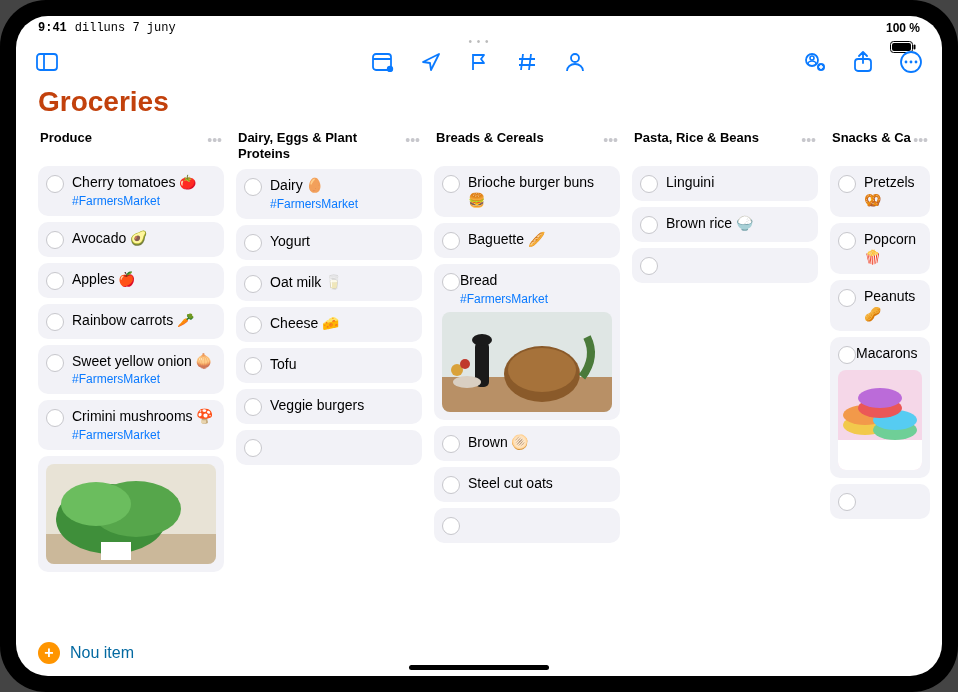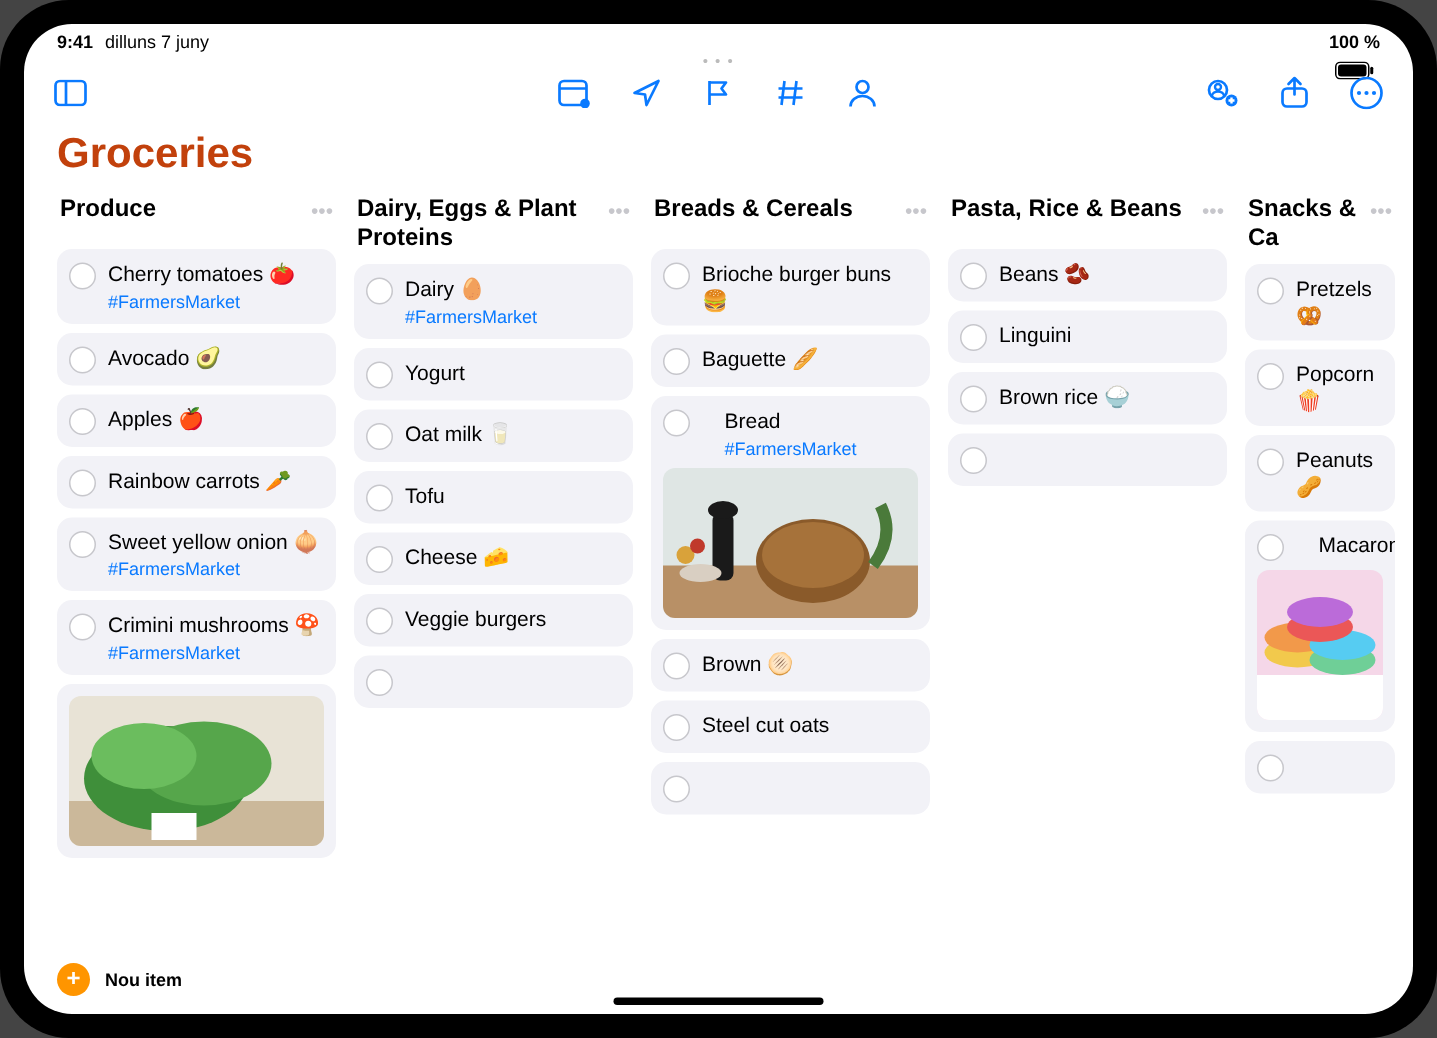--- a/index.html
+++ b/index.html
@@ -24,21 +24,21 @@
   .statusbar {
     height: 24px;
     display: flex;
     align-items: center;
     justify-content: space-between;
     padding: 0 22px;
     font-size: 12px;
     font-weight: 600;
     color: #000;
   }
-  .statusbar .left { display: flex; gap: 8px; align-items: baseline; }
+  .statusbar .left { display: flex; gap: 8px; align-items: baseline; font-family: Liberation Mono, monospace; }
   .statusbar .right { display: flex; gap: 6px; align-items: center; flex-direction: column; }
   .status-date { font-weight: 500; }
   .wifi-icon, .battery-icon { display: inline-flex; }
   .pct { font-size: 12px; }
   .dots {
     position: absolute; top: 20px; left: 50%; transform: translateX(-50%);
     color: #bbb; font-size: 10px; letter-spacing: 1px;
   }
   
   .toolbar {
@@ -69,33 +69,33 @@
     flex: 0 0 186px;
     display: flex;
     flex-direction: column;
   }
   .col.cut { flex: 0 0 100px; width: 100px; overflow: hidden; }
   .col-head {
     display: flex; align-items: flex-start; justify-content: space-between;
     padding: 4px 2px 8px 2px;
     min-height: 40px;
   }
-  .col-title { font-size: 16px; font-weight: 700; color: #000; line-height: 1.2; }
+  .col-title { font-size: 13px; font-weight: 700; color: #000; line-height: 1.2; }
   .col-more { color: #c7c7cc; font-size: 14px; cursor: pointer; padding-top: 2px; }
   .items { display: flex; flex-direction: column; gap: 6px; }
   .card {
     background: #f2f2f7;
     border-radius: 10px;
     padding: 8px 10px 8px 8px;
     display: flex;
     gap: 8px;
     align-items: flex-start;
   }
   .card.big { flex-direction: column; padding: 8px; gap: 6px; }
-  .card .top { display: flex; gap: 23px; align-items: flex-start; width: 100%; }
+  .card .top { display: flex; gap: 0; align-items: flex-start; width: 100%; }
   .radio {
     width: 18px; height: 18px; border-radius: 50%;
     border: 1.5px solid #c7c7cc; flex: 0 0 18px; margin-top: 1px;
     background: #fff;
     cursor: pointer;
   }
   .card-body { display: flex; flex-direction: column; gap: 2px; }
   .item-text { font-size: 14px; color: #000; line-height: 1.25; }
   .tag { font-size: 12px; color: #0a7aff; }
   .card-img {
@@ -110,21 +110,21 @@
     display: flex; align-items: center; gap: 10px;
     padding: 0 22px;
     border-top: 0.5px solid rgba(0,0,0,0);
   }
   .add-icon {
     width: 22px; height: 22px; border-radius: 50%;
     background: #ff9500; color: #fff;
     display: inline-flex; align-items: center; justify-content: center;
     font-weight: 700; font-size: 16px; line-height: 1;
   }
-  .add-label { color: #000000; font-size: 12px; font-weight: 700; }
+  .add-label { color: #0369a1; font-size: 16px; font-weight: 400; }
   .home-ind {
     position: absolute; bottom: 6px; left: 50%; transform: translateX(-50%);
     width: 140px; height: 5px; background: #000; border-radius: 3px;
   }
 </style>
 </head>
 <body>
 
 <div class="device">
   <div class="screen">
@@ -304,27 +304,27 @@
             </div>
             <div class="card">
               <div class="radio"></div>
               <div class="card-body">
                 <div class="item-text">Oat milk 🥛</div>
               </div>
             </div>
             <div class="card">
               <div class="radio"></div>
               <div class="card-body">
+                <div class="item-text">Cheese 🧀</div>
+              </div>
+            </div>
+            <div class="card">
+              <div class="radio"></div>
+              <div class="card-body">
                 <div class="item-text">Tofu</div>
-              </div>
-            </div>
-            <div class="card">
-              <div class="radio"></div>
-              <div class="card-body">
-                <div class="item-text">Cheese 🧀</div>
               </div>
             </div>
             <div class="card">
               <div class="radio"></div>
               <div class="card-body">
                 <div class="item-text">Veggie burgers</div>
               </div>
             </div>
             <div class="card empty">
               <div class="radio"></div>
@@ -391,26 +391,20 @@
         </div>
         <div class="col">
           <div class="col-head">
             <div class="col-title">Pasta, Rice &amp; Beans</div>
             <div class="col-more">•••</div>
           </div>
           <div class="items">
             <div class="card">
               <div class="radio"></div>
               <div class="card-body">
-                <div class="item-text">Beans 🫘</div>
-              </div>
-            </div>
-            <div class="card">
-              <div class="radio"></div>
-              <div class="card-body">
                 <div class="item-text">Linguini</div>
               </div>
             </div>
             <div class="card">
               <div class="radio"></div>
               <div class="card-body">
                 <div class="item-text">Brown rice 🍚</div>
               </div>
             </div>
             <div class="card empty">

